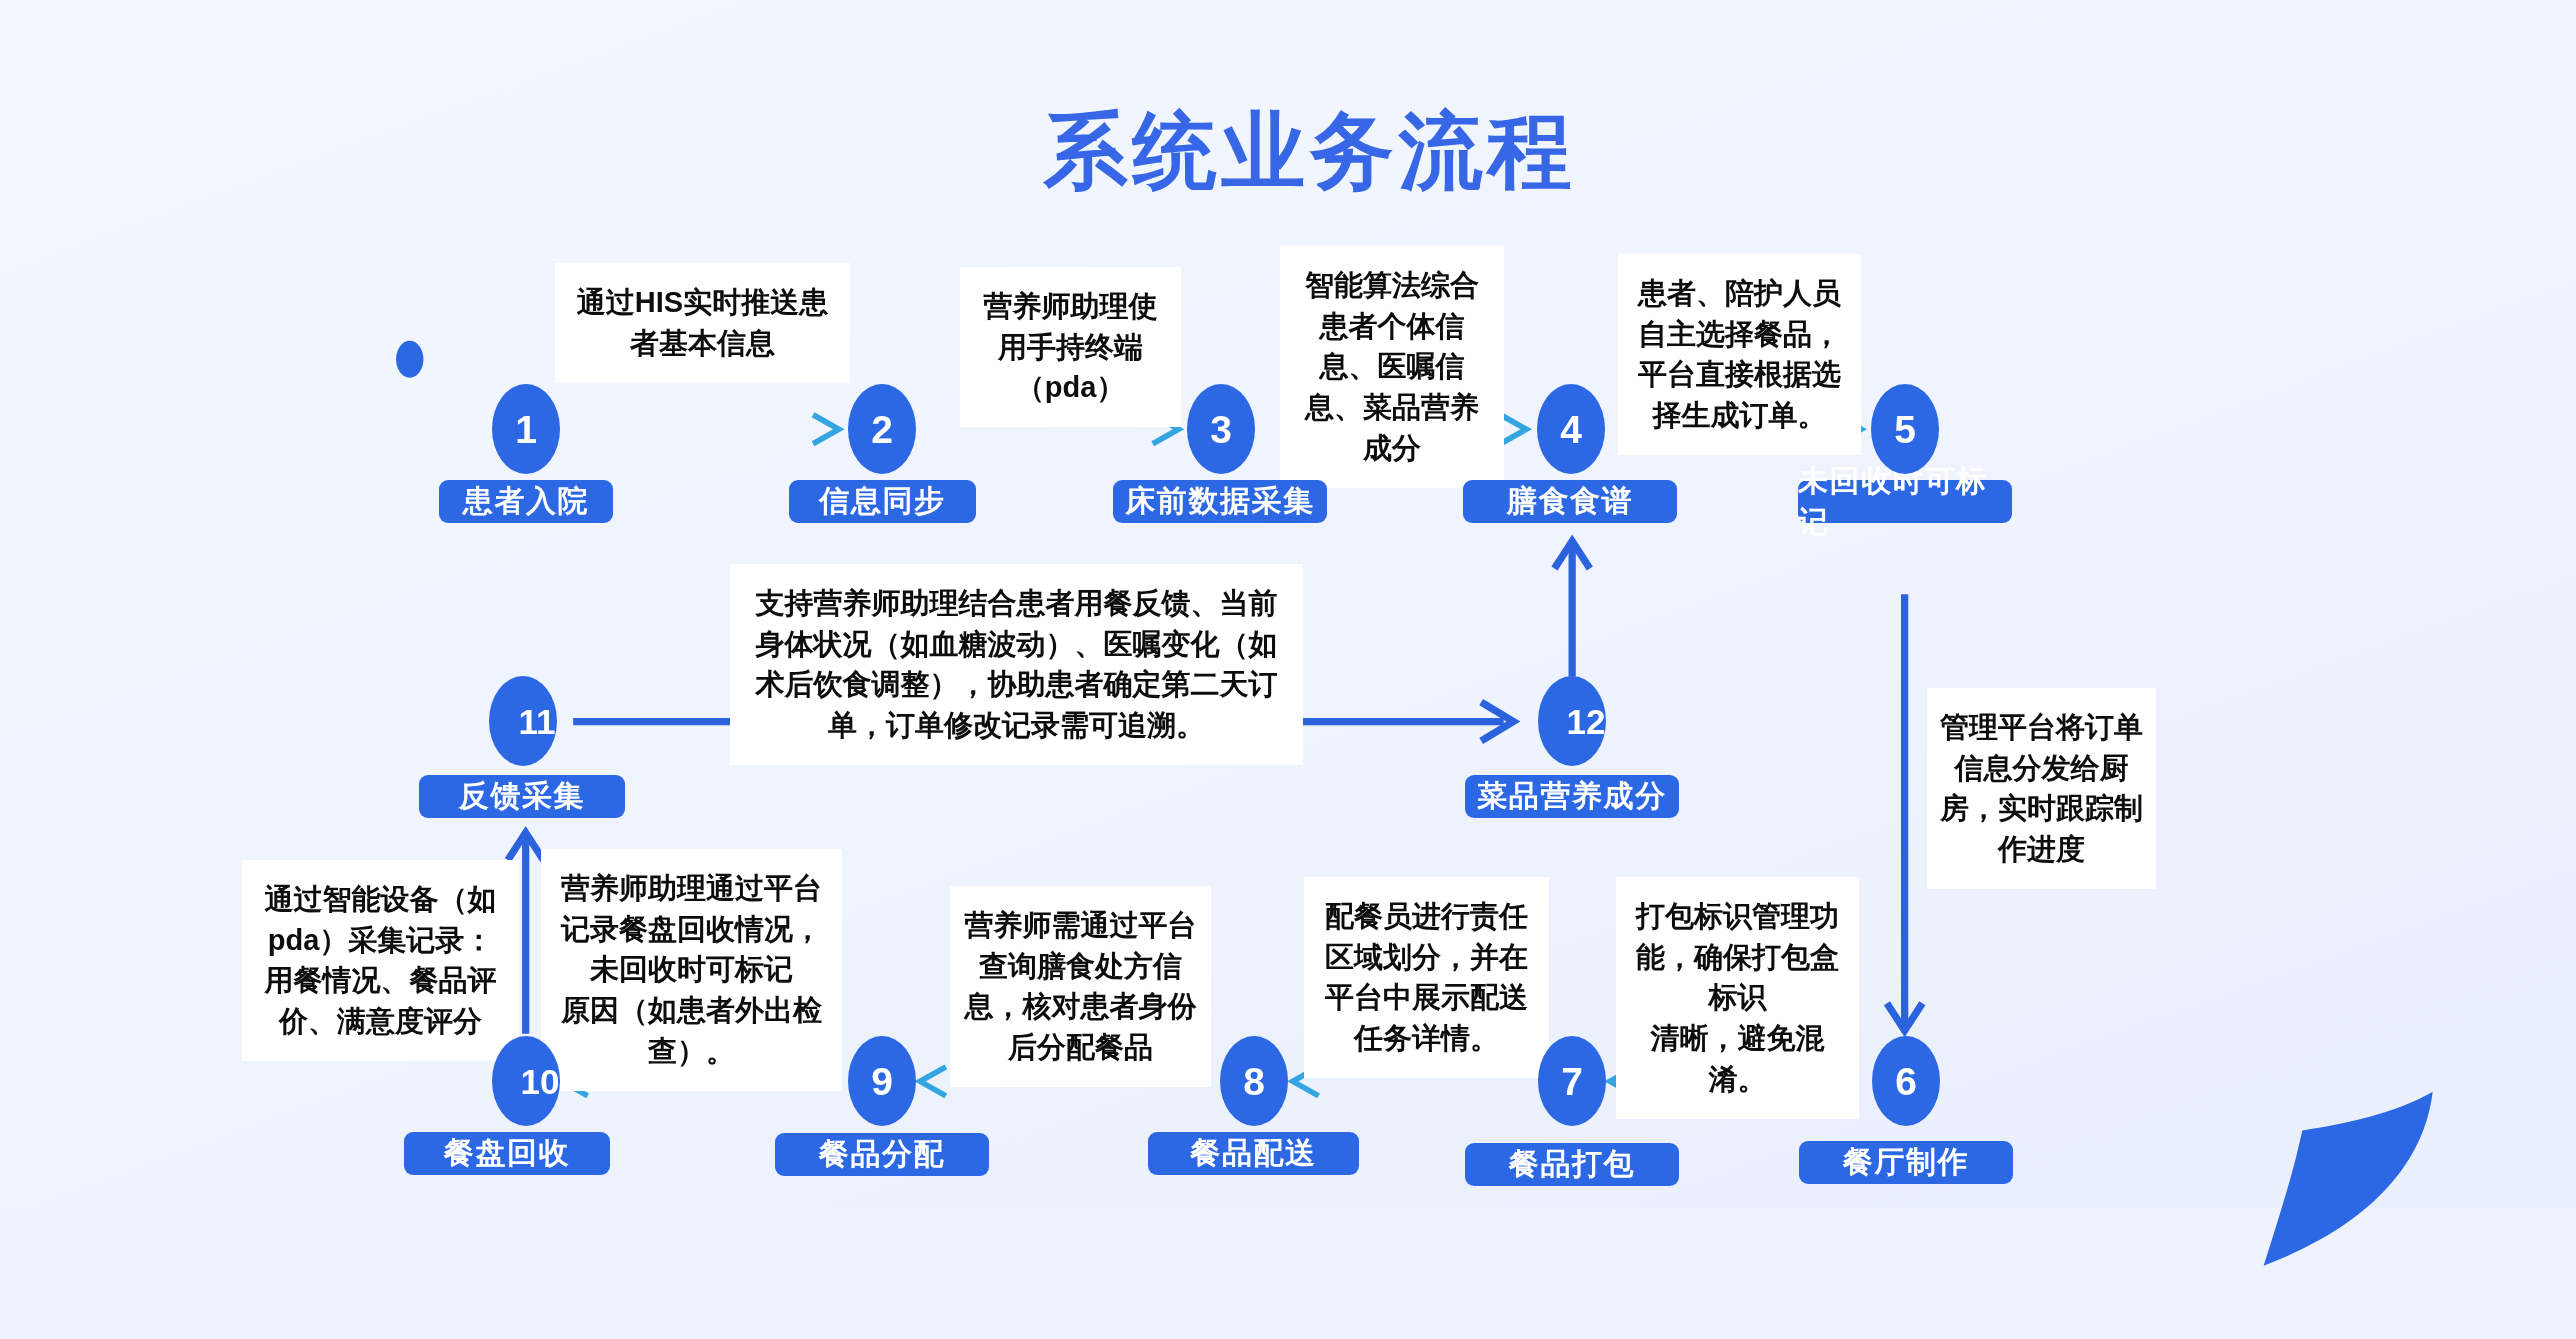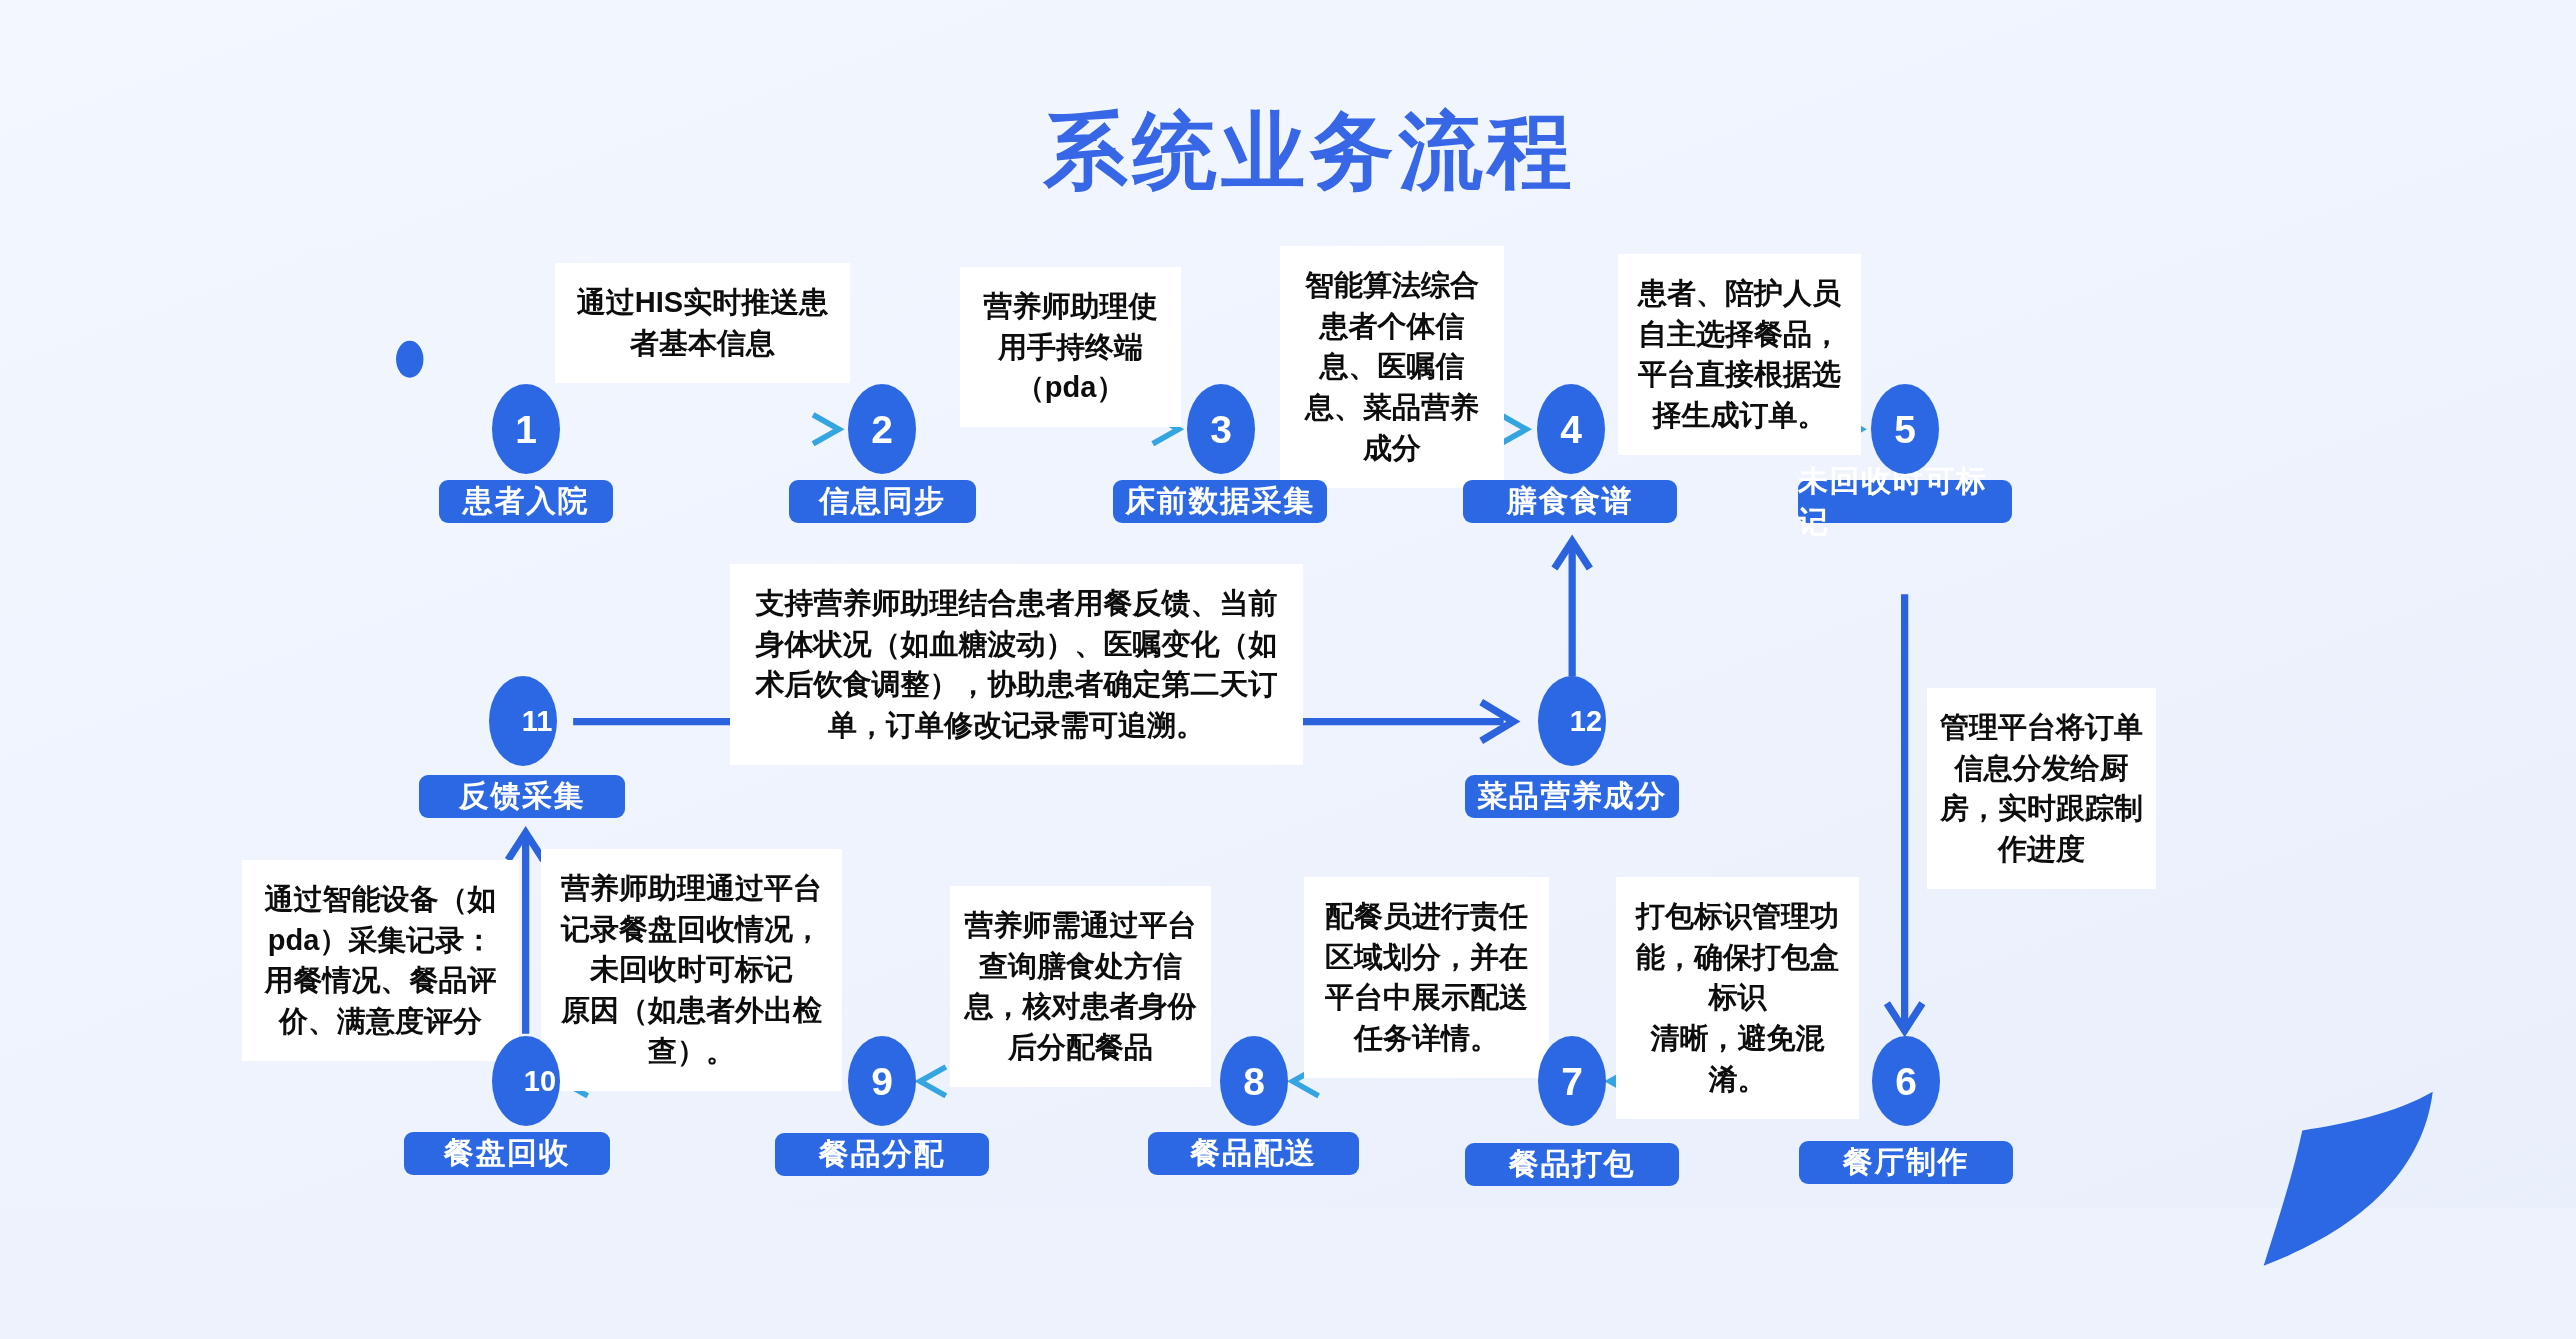--- a/index.html
+++ b/index.html
@@ -22,21 +22,21 @@
   }
   .circle{
     position:absolute;width:68px;height:90px;border-radius:50%;
     background:#2d68e4;
     display:flex;align-items:center;justify-content:center;
     z-index:3;
   }
   .circle span{
     color:#ffffff;font-weight:700;font-size:39px;line-height:1;
   }
-  .circle.small span{font-size:29px;margin-left:28px;}
+  .circle.small span{font-size:35px;margin-left:28px;}
   .bar{
     position:absolute;height:43px;border-radius:9px;
     background:#2d68e4;color:#ffffff;
     display:flex;align-items:center;justify-content:center;
     font-size:30px;font-weight:700;letter-spacing:1.6px;
     z-index:2;
   }
   .note{
     position:absolute;background:#ffffff;
     color:#0d0d0d;font-weight:700;

